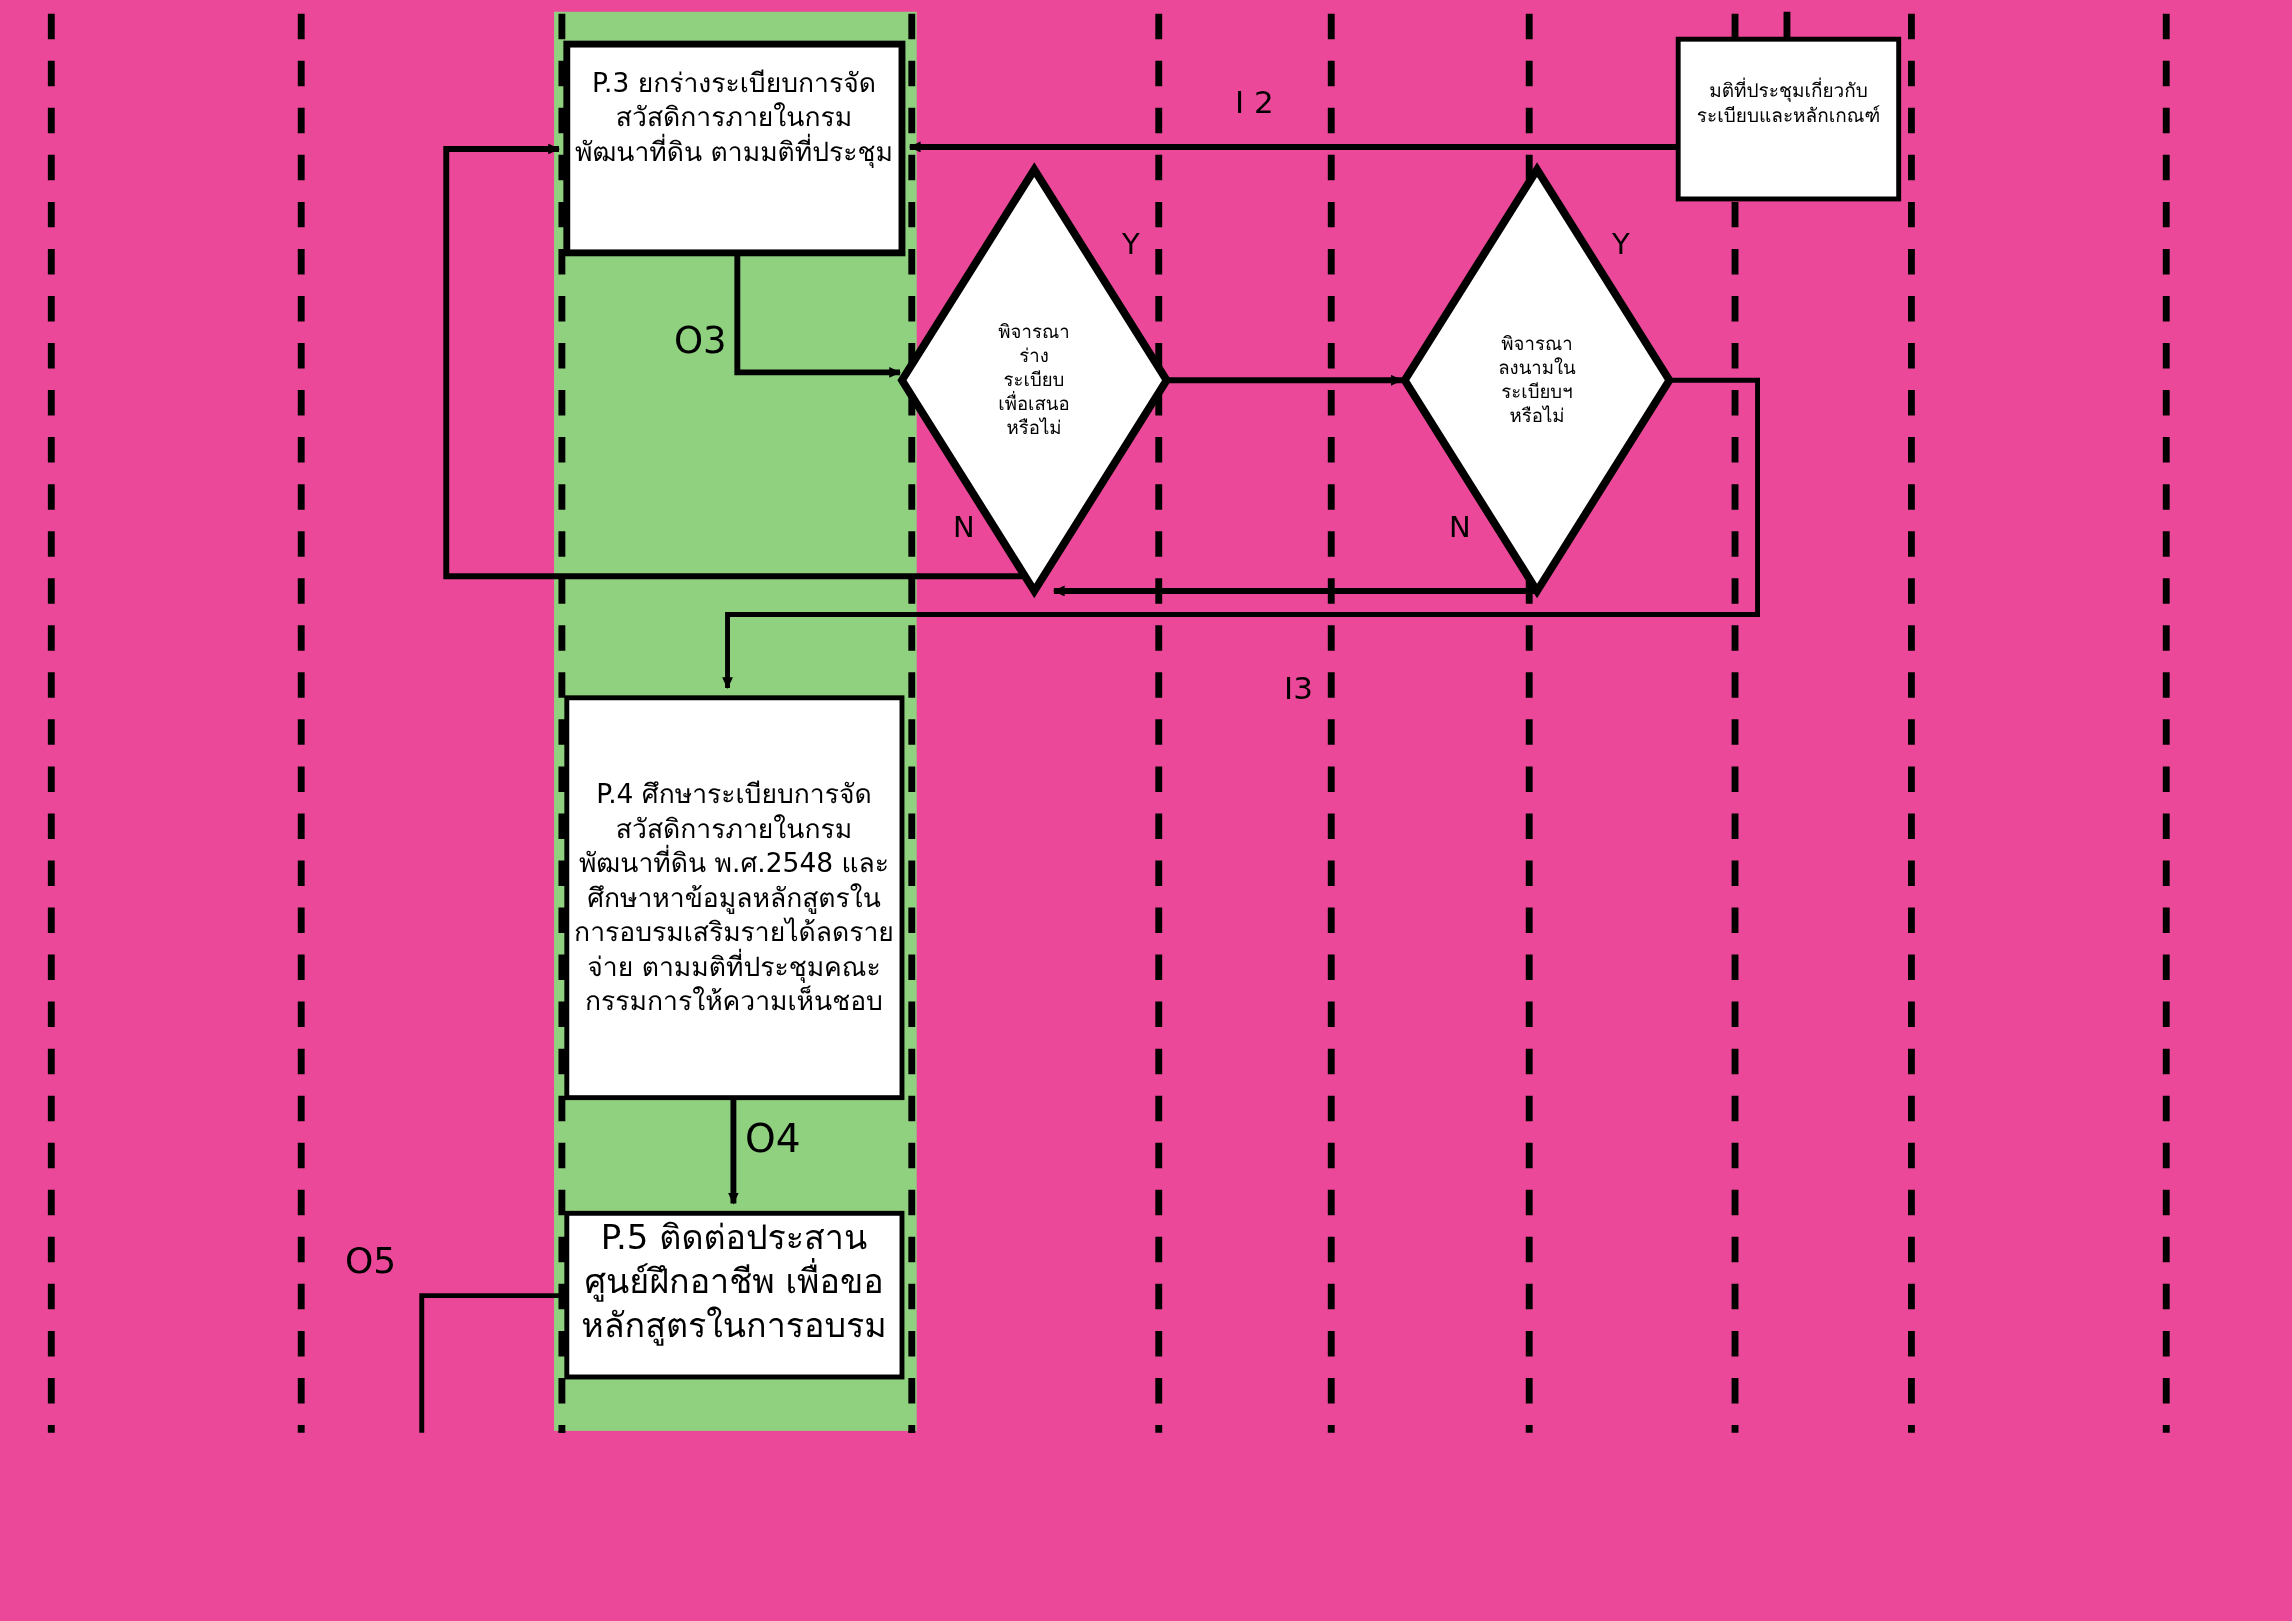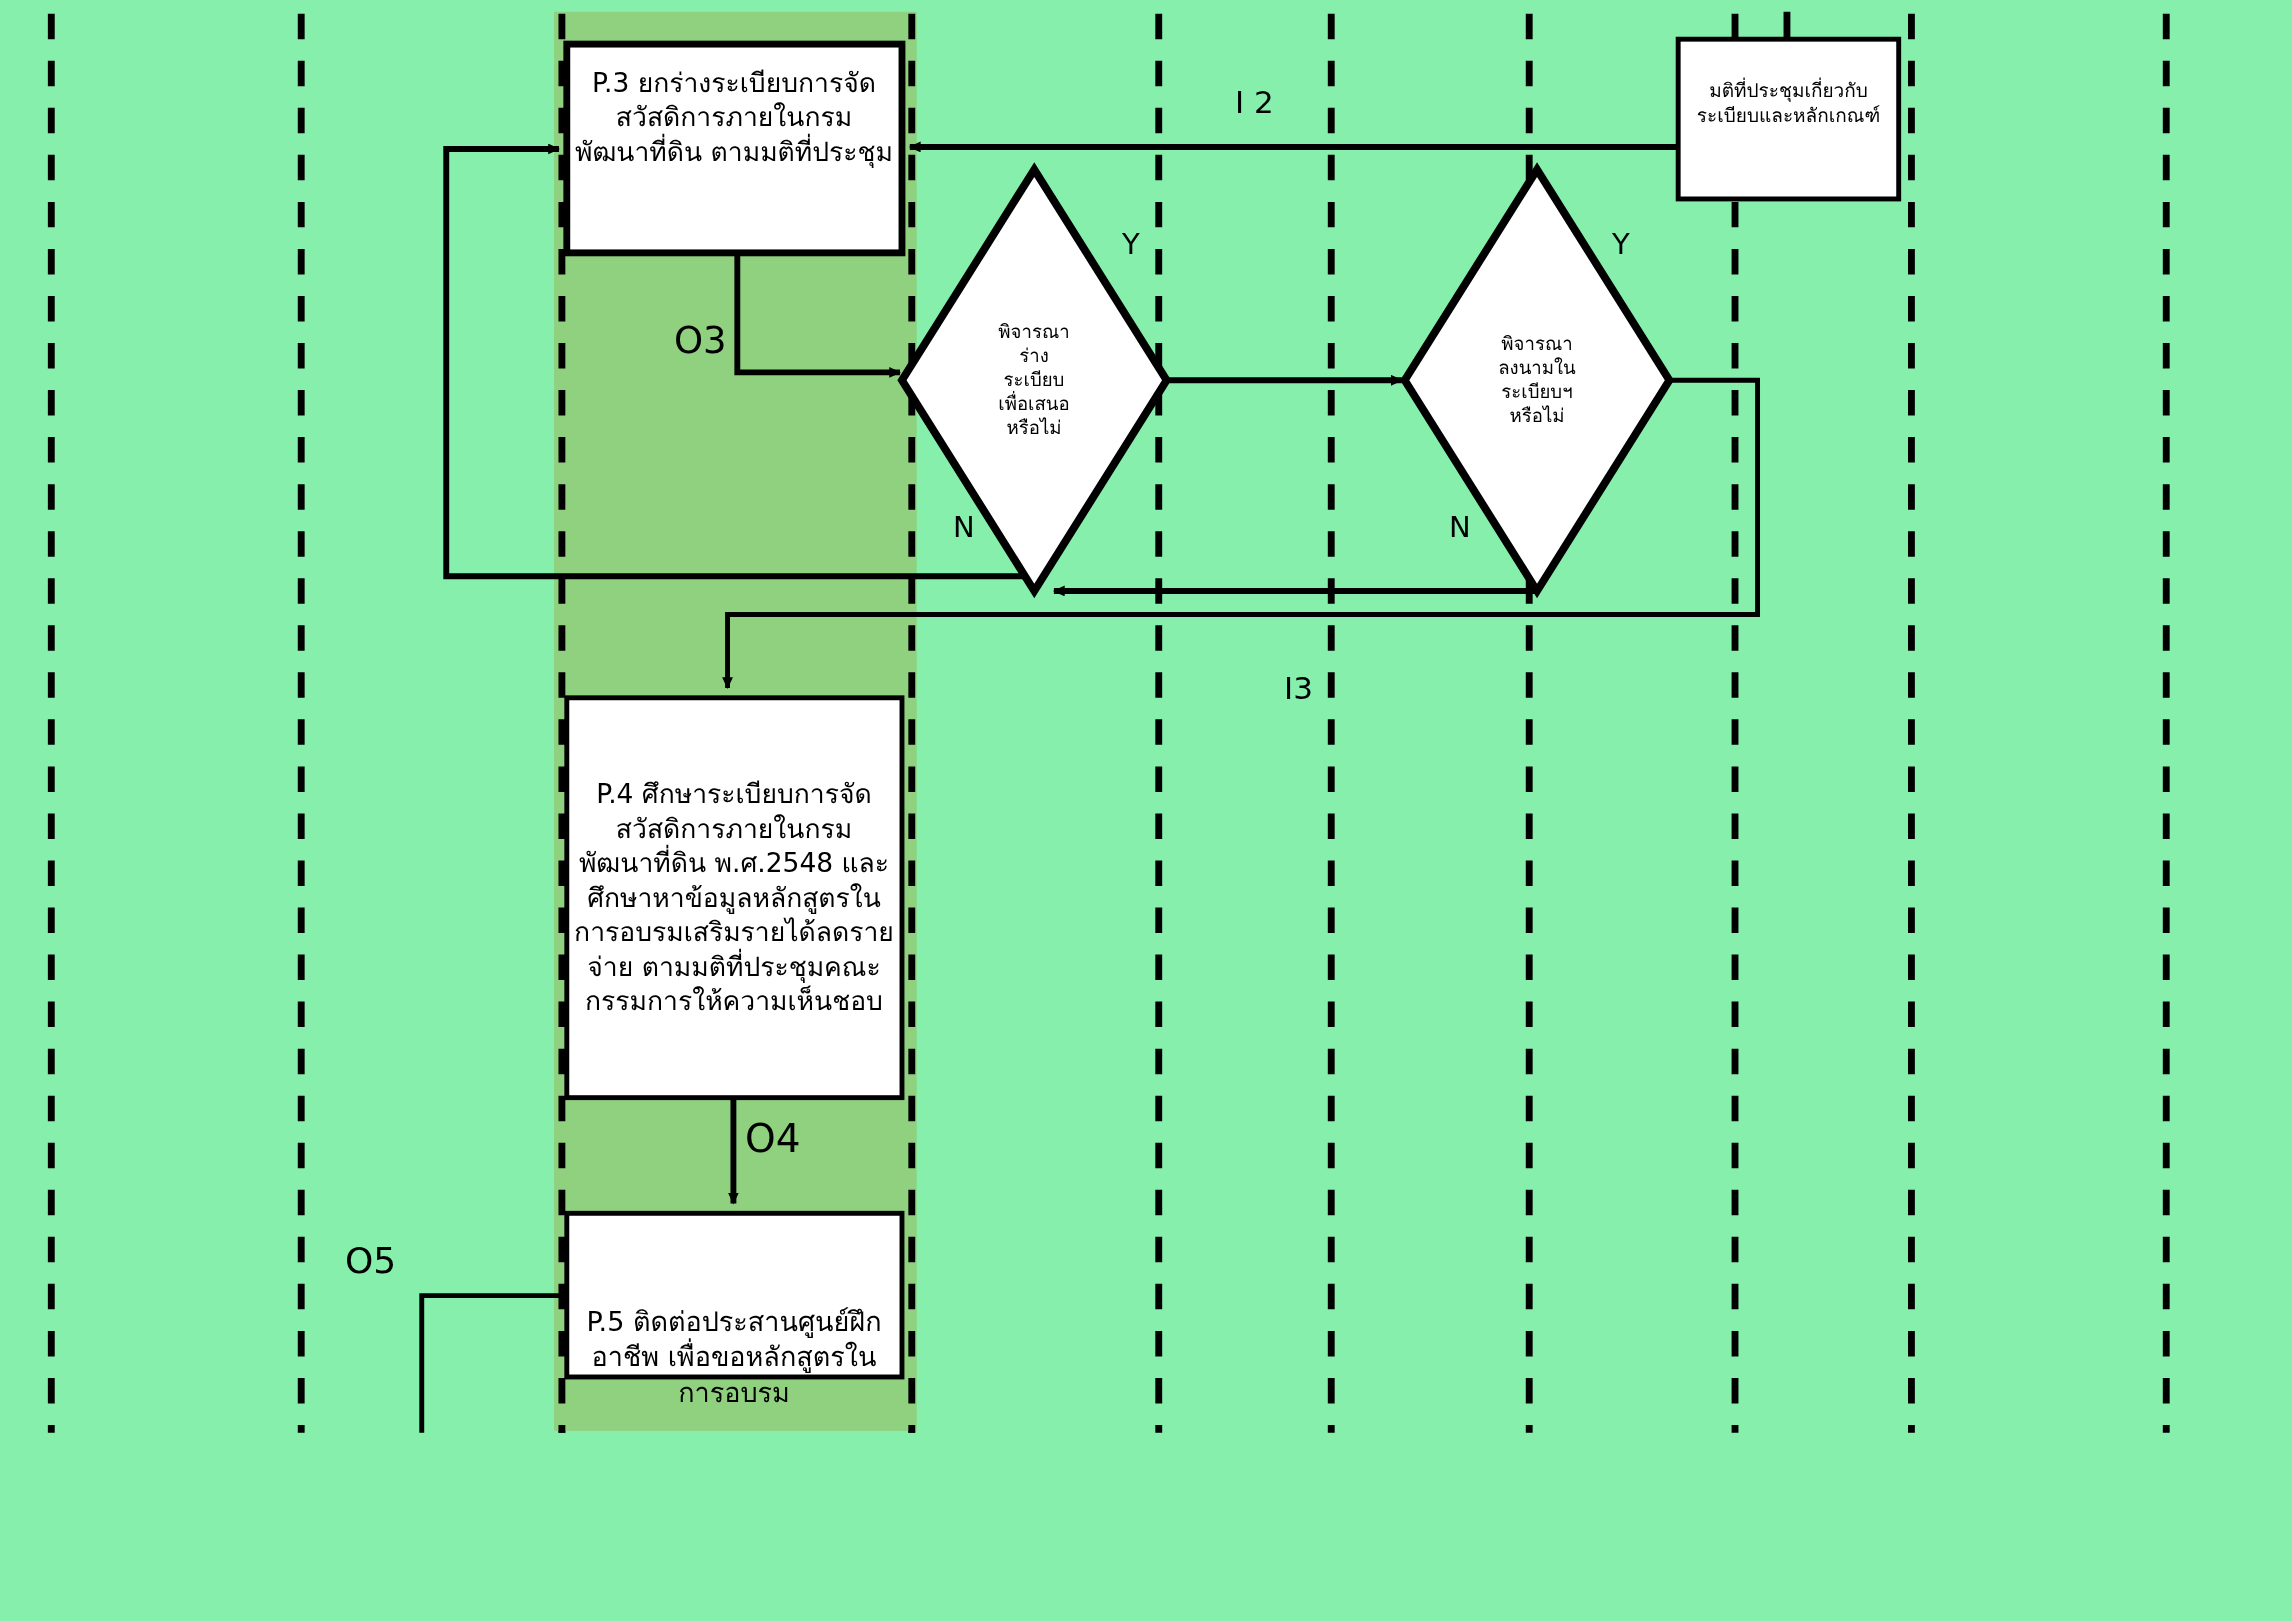--- a/index.html
+++ b/index.html
@@ -1,17 +1,17 @@
 <!DOCTYPE html>
 <html><head>
 <meta charset="utf-8">
 <style>
   html,body{margin:0;padding:0;background:#ffffff;}
   body{font-family:"DejaVu Sans","Liberation Sans",sans-serif;}
-  #stage{position:relative;width:2293px;height:1621px;background:#86efac;overflow:hidden;}
+  #stage{position:relative;width:2293px;height:1621px;background:#ec4899;overflow:hidden;}
   #stage svg{position:absolute;left:0;top:0;}
   .nodetext{
     position:absolute;
     display:flex;align-items:center;justify-content:center;
     text-align:center;
     font-family:"DejaVu Sans","Liberation Sans",sans-serif;
     color:#000;
     line-height:1.30;
     pointer-events:none;
     white-space:pre-line;
@@ -86,21 +86,21 @@
     <rect x="578" y="45" width="342" height="213" fill="#ffffff" stroke="#000" stroke-width="7"></rect>
     <rect x="578" y="712" width="342" height="408" fill="#ffffff" stroke="#000" stroke-width="5"></rect>
     <rect x="578" y="1238" width="342" height="167" fill="#ffffff" stroke="#000" stroke-width="5"></rect>
     <rect x="1712" y="40" width="225" height="163" fill="#ffffff" stroke="#000" stroke-width="5"></rect>
   </svg>
 
   <div class="nodetext" style="left:574px;top:49px;width:320px;height:137px;font-size:26.5px;">P.3 ยกร่างระเบียบการจัดสวัสดิการภายในกรมพัฒนาที่ดิน ตามมติที่ประชุม</div>
 
   <div class="nodetext" style="left:574px;top:704px;width:320px;height:388px;font-size:26.5px;">P.4 ศึกษาระเบียบการจัดสวัสดิการภายในกรมพัฒนาที่ดิน พ.ศ.2548 และศึกษาหาข้อมูลหลักสูตรในการอบรมเสริมรายได้ลดรายจ่าย ตามมติที่ประชุมคณะกรรมการให้ความเห็นชอบ</div>
 
-  <div class="nodetext" style="left:574px;top:1291px;width:320px;height:132px;font-size:27px;text-align:center;">P.5 ติดต่อประสานศูนย์ฝึกอาชีพ เพื่อขอหลักสูตรในการอบรม</div>
+  <div class="nodetext" style="left:574px;top:1215px;width:320px;height:132px;font-size:34px;text-align:center;">P.5 ติดต่อประสานศูนย์ฝึกอาชีพ เพื่อขอหลักสูตรในการอบรม</div>
 
   <div class="nodetext" style="left:1684px;top:29px;width:209px;height:148px;font-size:19px;">มติที่ประชุมเกี่ยวกับระเบียบและหลักเกณฑ์</div>
 
   <div class="nodetext" style="left:936px;top:282px;width:196px;height:196px;font-size:18.6px;">พิจารณา
 ร่าง
 ระเบียบ
 เพื่อเสนอ
 หรือไม่</div>
 
   <div class="nodetext" style="left:1439px;top:292px;width:196px;height:176px;font-size:18.6px;">พิจารณา

